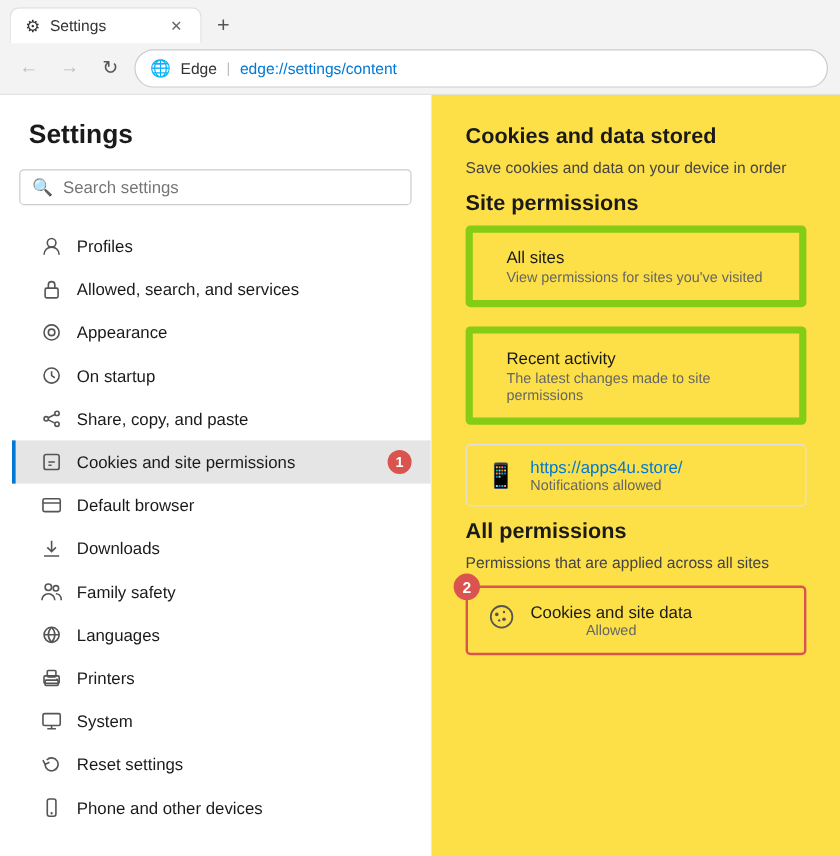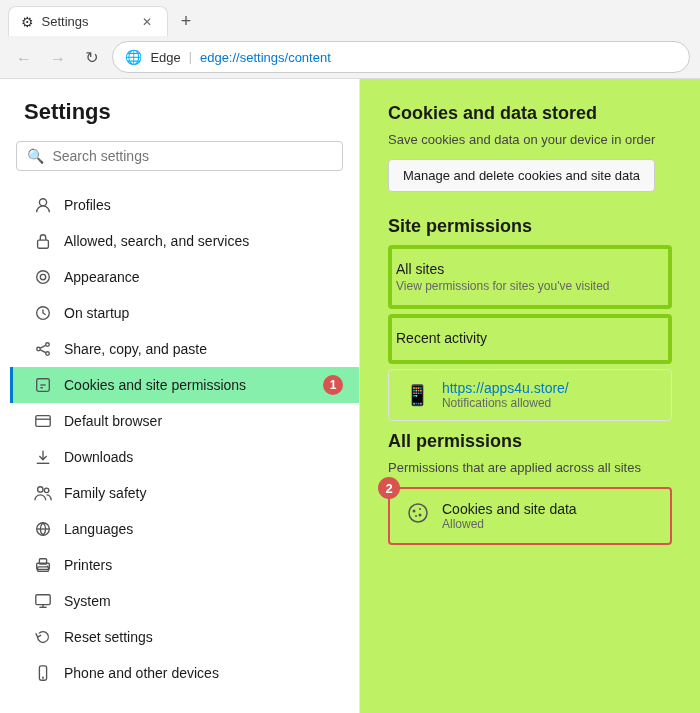--- a/index.html
+++ b/index.html
@@ -26,49 +26,49 @@
     .main-layout { display: flex; height: calc(713px - 78px); overflow: hidden; }
 
     
     .sidebar { width: 360px; min-width: 360px; padding: 20px 0; overflow-y: auto; border-right: 1px solid #e8e8e8; background: #fff; }
     .sidebar-title { font-size: 22px; font-weight: 600; padding: 0 24px 16px; color: #1a1a1a; }
 
     .search-box { margin: 0 16px 16px; display: flex; align-items: center; border: 1px solid #ccc; border-radius: 4px; padding: 6px 10px; gap: 8px; background: #fff; }
     .search-box input { border: none; outline: none; font-size: 14px; color: #333; width: 100%; background: transparent; }
 
     .sidebar-item { display: flex; align-items: center; gap: 12px; padding: 9px 24px; cursor: pointer; font-size: 14px; color: #1a1a1a; position: relative; margin-left: 10px; }
-    .sidebar-item.active { background: #86efac; border-left: 3px solid #0078d4; padding-left: 21px; }
+    .sidebar-item.active { background: #e5e5e5; border-left: 3px solid #0078d4; padding-left: 21px; }
     .sidebar-item-icon { width: 18px; height: 18px; display: flex; align-items: center; justify-content: center; font-size: 16px; flex-shrink: 0; color: #555; }
 
     
     .badge { position: absolute; right: 16px; top: 50%; transform: translateY(-50%); background: #d9534f; color: #fff; border-radius: 50%; width: 20px; height: 20px; display: flex; align-items: center; justify-content: center; font-size: 12px; font-weight: bold; }
 
     
-    .content { flex: 1; padding: 24px 28px; overflow-y: auto; background: #bef264; }
+    .content { flex: 1; padding: 24px 28px; overflow-y: auto; background: #fde047; }
 
     .section-title { font-size: 18px; font-weight: 600; margin-bottom: 8px; color: #1a1a1a; }
     .section-desc { font-size: 13px; color: #444; margin-bottom: 12px; }
 
     .manage-btn { display: inline-flex; align-items: center; border: 1px solid #ccc; border-radius: 4px; padding: 8px 14px; font-size: 13px; cursor: pointer; color: #1a1a1a; background: #f8f8f8; margin-bottom: 24px; }
 
-    .permission-card { border: 4px solid #84cc16; border-radius: 4px; padding: 12px 4px; margin-bottom: 5px; cursor: pointer; }
+    .permission-card { border: 6px solid #84cc16; border-radius: 4px; padding: 12px 28px; margin-bottom: 16px; cursor: pointer; }
     .permission-card-title { font-size: 14px; font-weight: 500; color: #1a1a1a; margin-bottom: 2px; }
     .permission-card-desc { font-size: 12px; color: #666; }
 
     .recent-item { display: flex; align-items: center; gap: 12px; border: 1px solid #e0e0e0; border-radius: 4px; padding: 10px 16px; margin-bottom: 10px; }
     .recent-item-icon { font-size: 20px; color: #555; }
     .recent-item-title { font-size: 14px; color: #0078d4; }
     .recent-item-desc { font-size: 12px; color: #666; }
 
     .all-permissions-section { margin-top: 0; }
     .all-perm-desc { font-size: 13px; color: #444; margin-bottom: 12px; }
 
     .cookies-card { border: 2px solid #d9534f; border-radius: 4px; padding: 12px 16px; cursor: pointer; display: flex; align-items: center; gap: 12px; position: relative; }
     .cookies-card-text .title { font-size: 14px; font-weight: 500; }
-    .cookies-card-text .subtitle { font-size: 12px; color: #666; }
+    .cookies-card-text .subtitle { font-size: 12px; color: #666; text-align: center; }
     .cookies-card-icon { font-size: 22px; color: #555; }
 
     .badge-2 { position: absolute; left: -12px; top: -12px; background: #d9534f; color: #fff; border-radius: 50%; width: 22px; height: 22px; display: flex; align-items: center; justify-content: center; font-size: 13px; font-weight: bold; }
 
     
     .icon-svg { width: 18px; height: 18px; }
   </style>
 </head>
 <body>
 
@@ -259,33 +259,33 @@
       <span>Phone and other devices</span>
     </div>
 
   </div>
 
   <div class="content">
 
     <div>
       <div class="section-title">Cookies and data stored</div>
       <div class="section-desc">Save cookies and data on your device in order</div>
-      <button class="manage-btn">Manage and delete cookies and site data</button>
     </div>
 
     <div>
       <div class="section-title">Site permissions</div>
 
       <div class="permission-card">
         <div class="permission-card-title">All sites</div>
         <div class="permission-card-desc">View permissions for sites you've visited</div>
       </div>
 
       <div class="permission-card">
         <div class="permission-card-title">Recent activity</div>
+        <div class="permission-card-desc">The latest changes made to site permissions</div>
       </div>
 
       <div class="recent-item">
         <span class="recent-item-icon">📱</span>
         <div>
           <div class="recent-item-title">https://apps4u.store/</div>
           <div class="recent-item-desc">Notifications allowed</div>
         </div>
       </div>
     </div>

